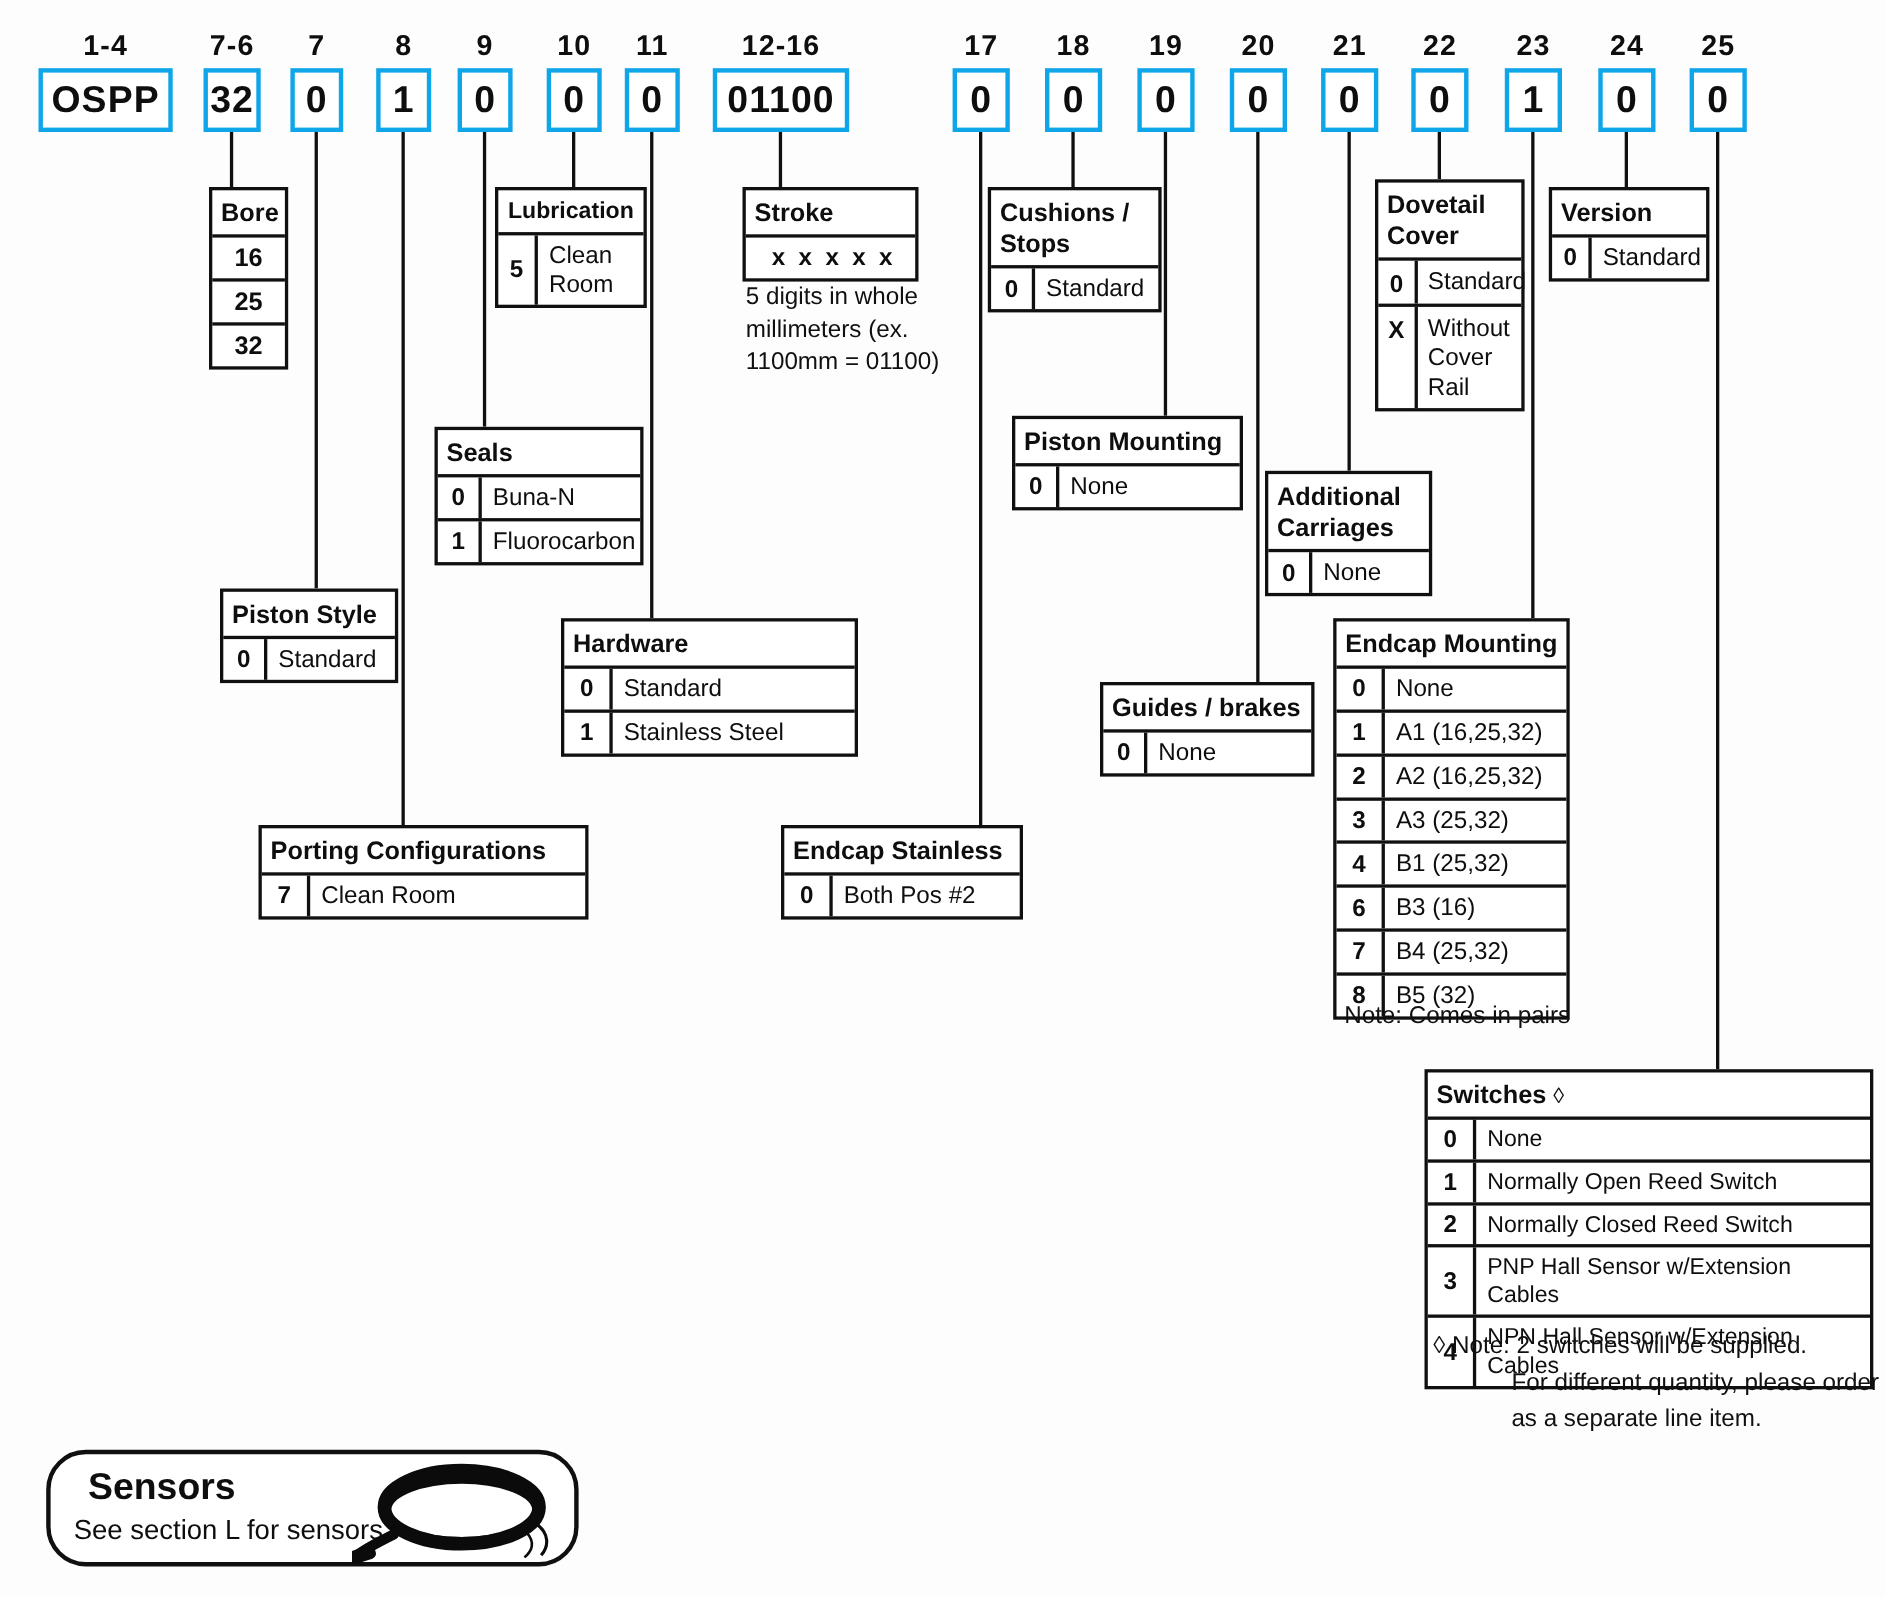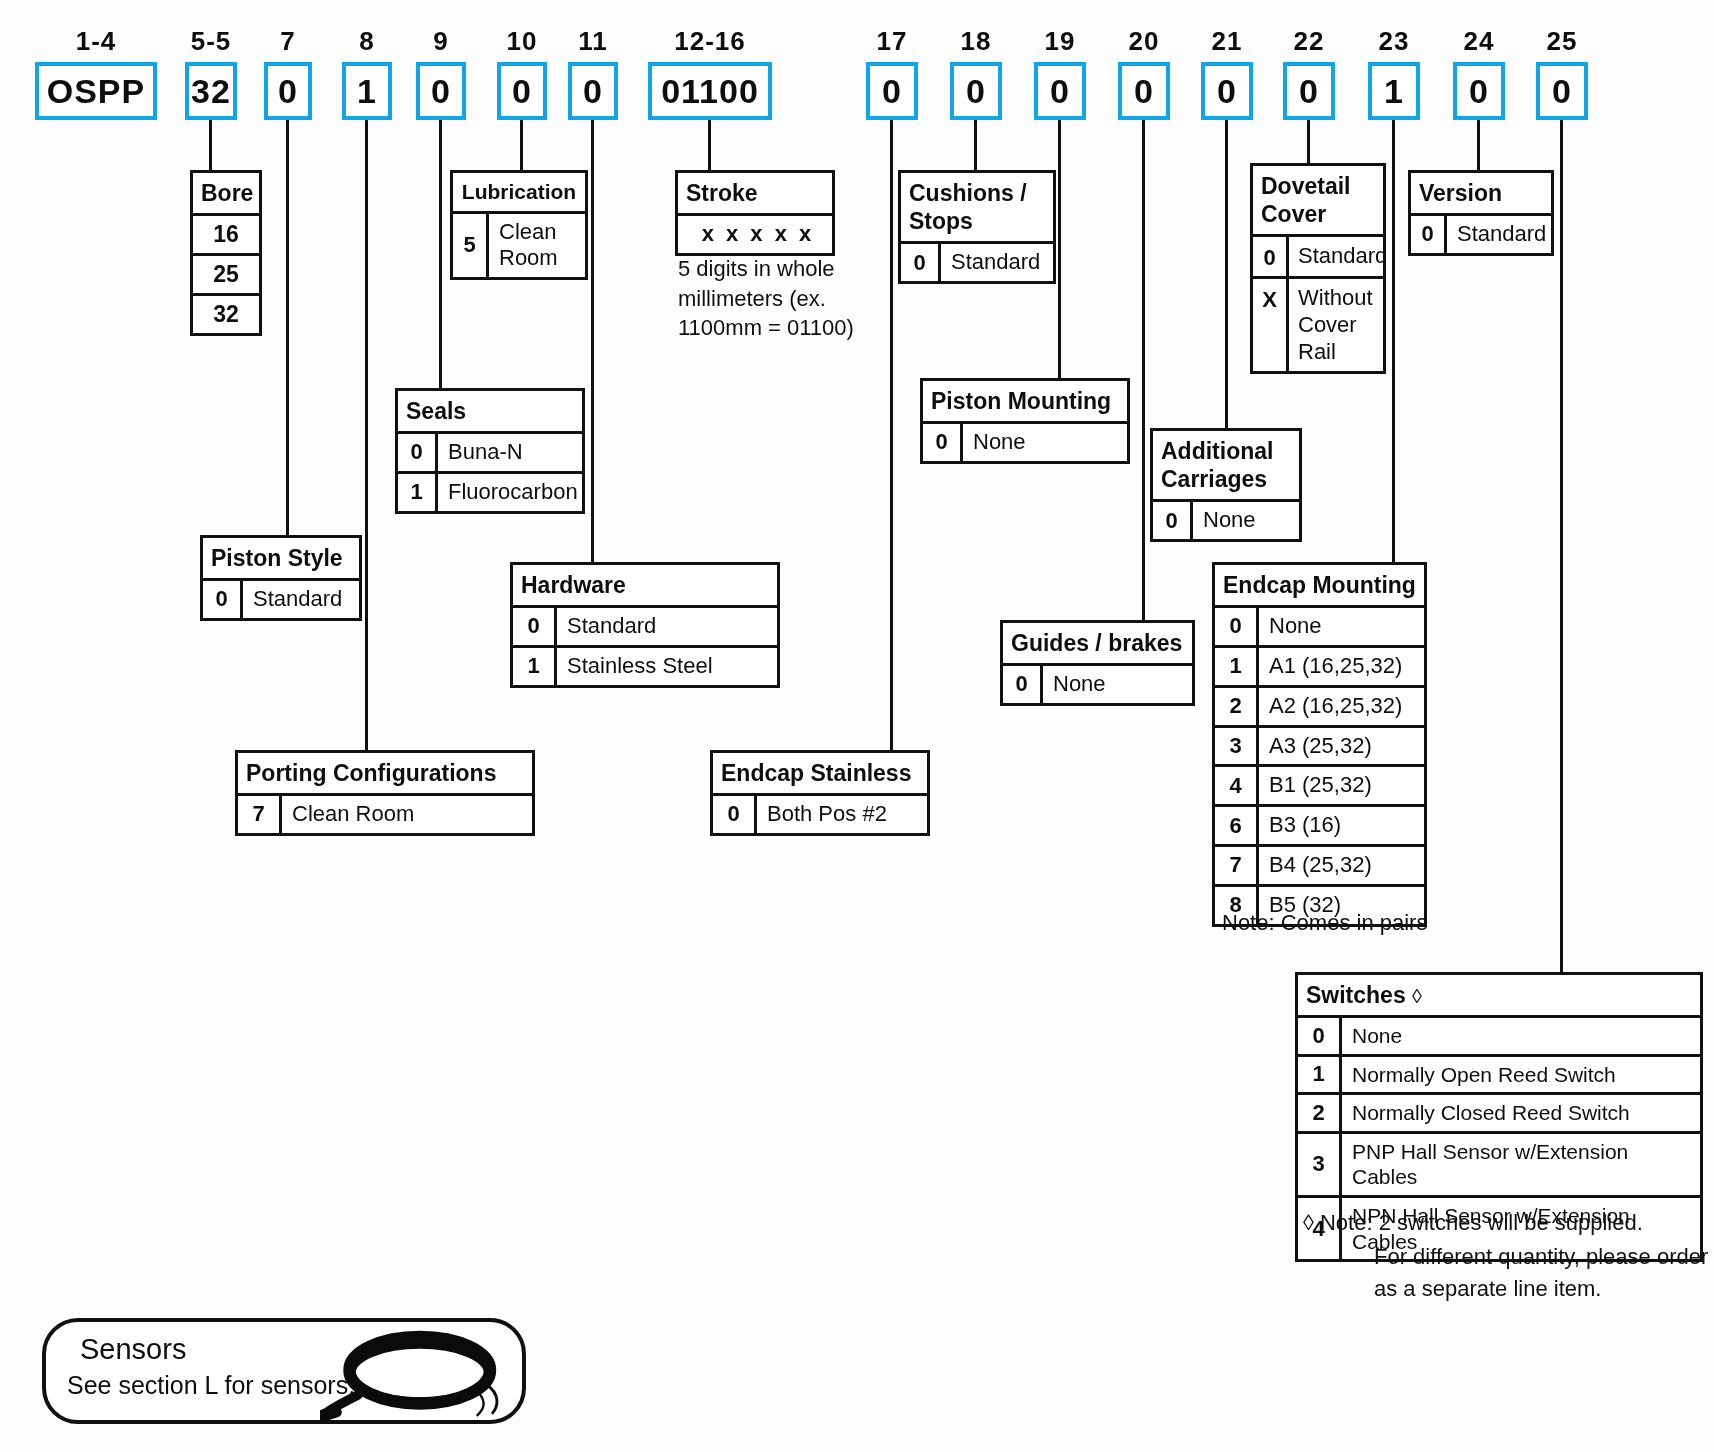--- a/index.html
+++ b/index.html
@@ -31,31 +31,31 @@
   .t-sm .ft-title { font-size:21px; padding:6px 2px; text-align:center; }
   .codew44 .ft-code { width:44px; }
   .codew36 .ft-code { width:36px; }
   .lbl-sm .ft-label { font-size:21px; }
   .dovetail .ft-label { padding:6px 4px 6px 9px; }
 
   .note { position:absolute; font-size:22px; line-height:1.35; color:#101010; }
 
   .sensors { position:absolute; left:42px; top:1318px; width:484px; height:106px;
              border:4px solid #101010; border-radius:36px; background:#fff; }
-  .sensors .s-title { margin:11px 0 0 34px; font-size:29px; font-weight:normal; }
+  .sensors .s-title { margin:11px 0 0 34px; font-size:34px; font-weight:bold; }
   .sensors .s-text  { margin:5px 0 0 21px; font-size:25px; }
   .coil { position:absolute; right:12px; top:4px; width:190px; height:96px; }
 </style>
 </head>
 <body>
 
 <div id="canvas">
 
   <div class="pnum" style="left:1px;width:190px">1-4</div>
-  <div class="pnum" style="left:151px;width:120px">5-5</div>
+  <div class="pnum" style="left:151px;width:120px">7-6</div>
   <div class="pnum" style="left:230px;width:116px">7</div>
   <div class="pnum" style="left:308px;width:118px">8</div>
   <div class="pnum" style="left:382px;width:118px">9</div>
   <div class="pnum" style="left:463px;width:118px">10</div>
   <div class="pnum" style="left:534px;width:118px">11</div>
   <div class="pnum" style="left:614px;width:192px">12-16</div>
   <div class="pnum" style="left:832px;width:120px">17</div>
   <div class="pnum" style="left:916px;width:120px">18</div>
   <div class="pnum" style="left:1000px;width:120px">19</div>
   <div class="pnum" style="left:1084px;width:120px">20</div>

